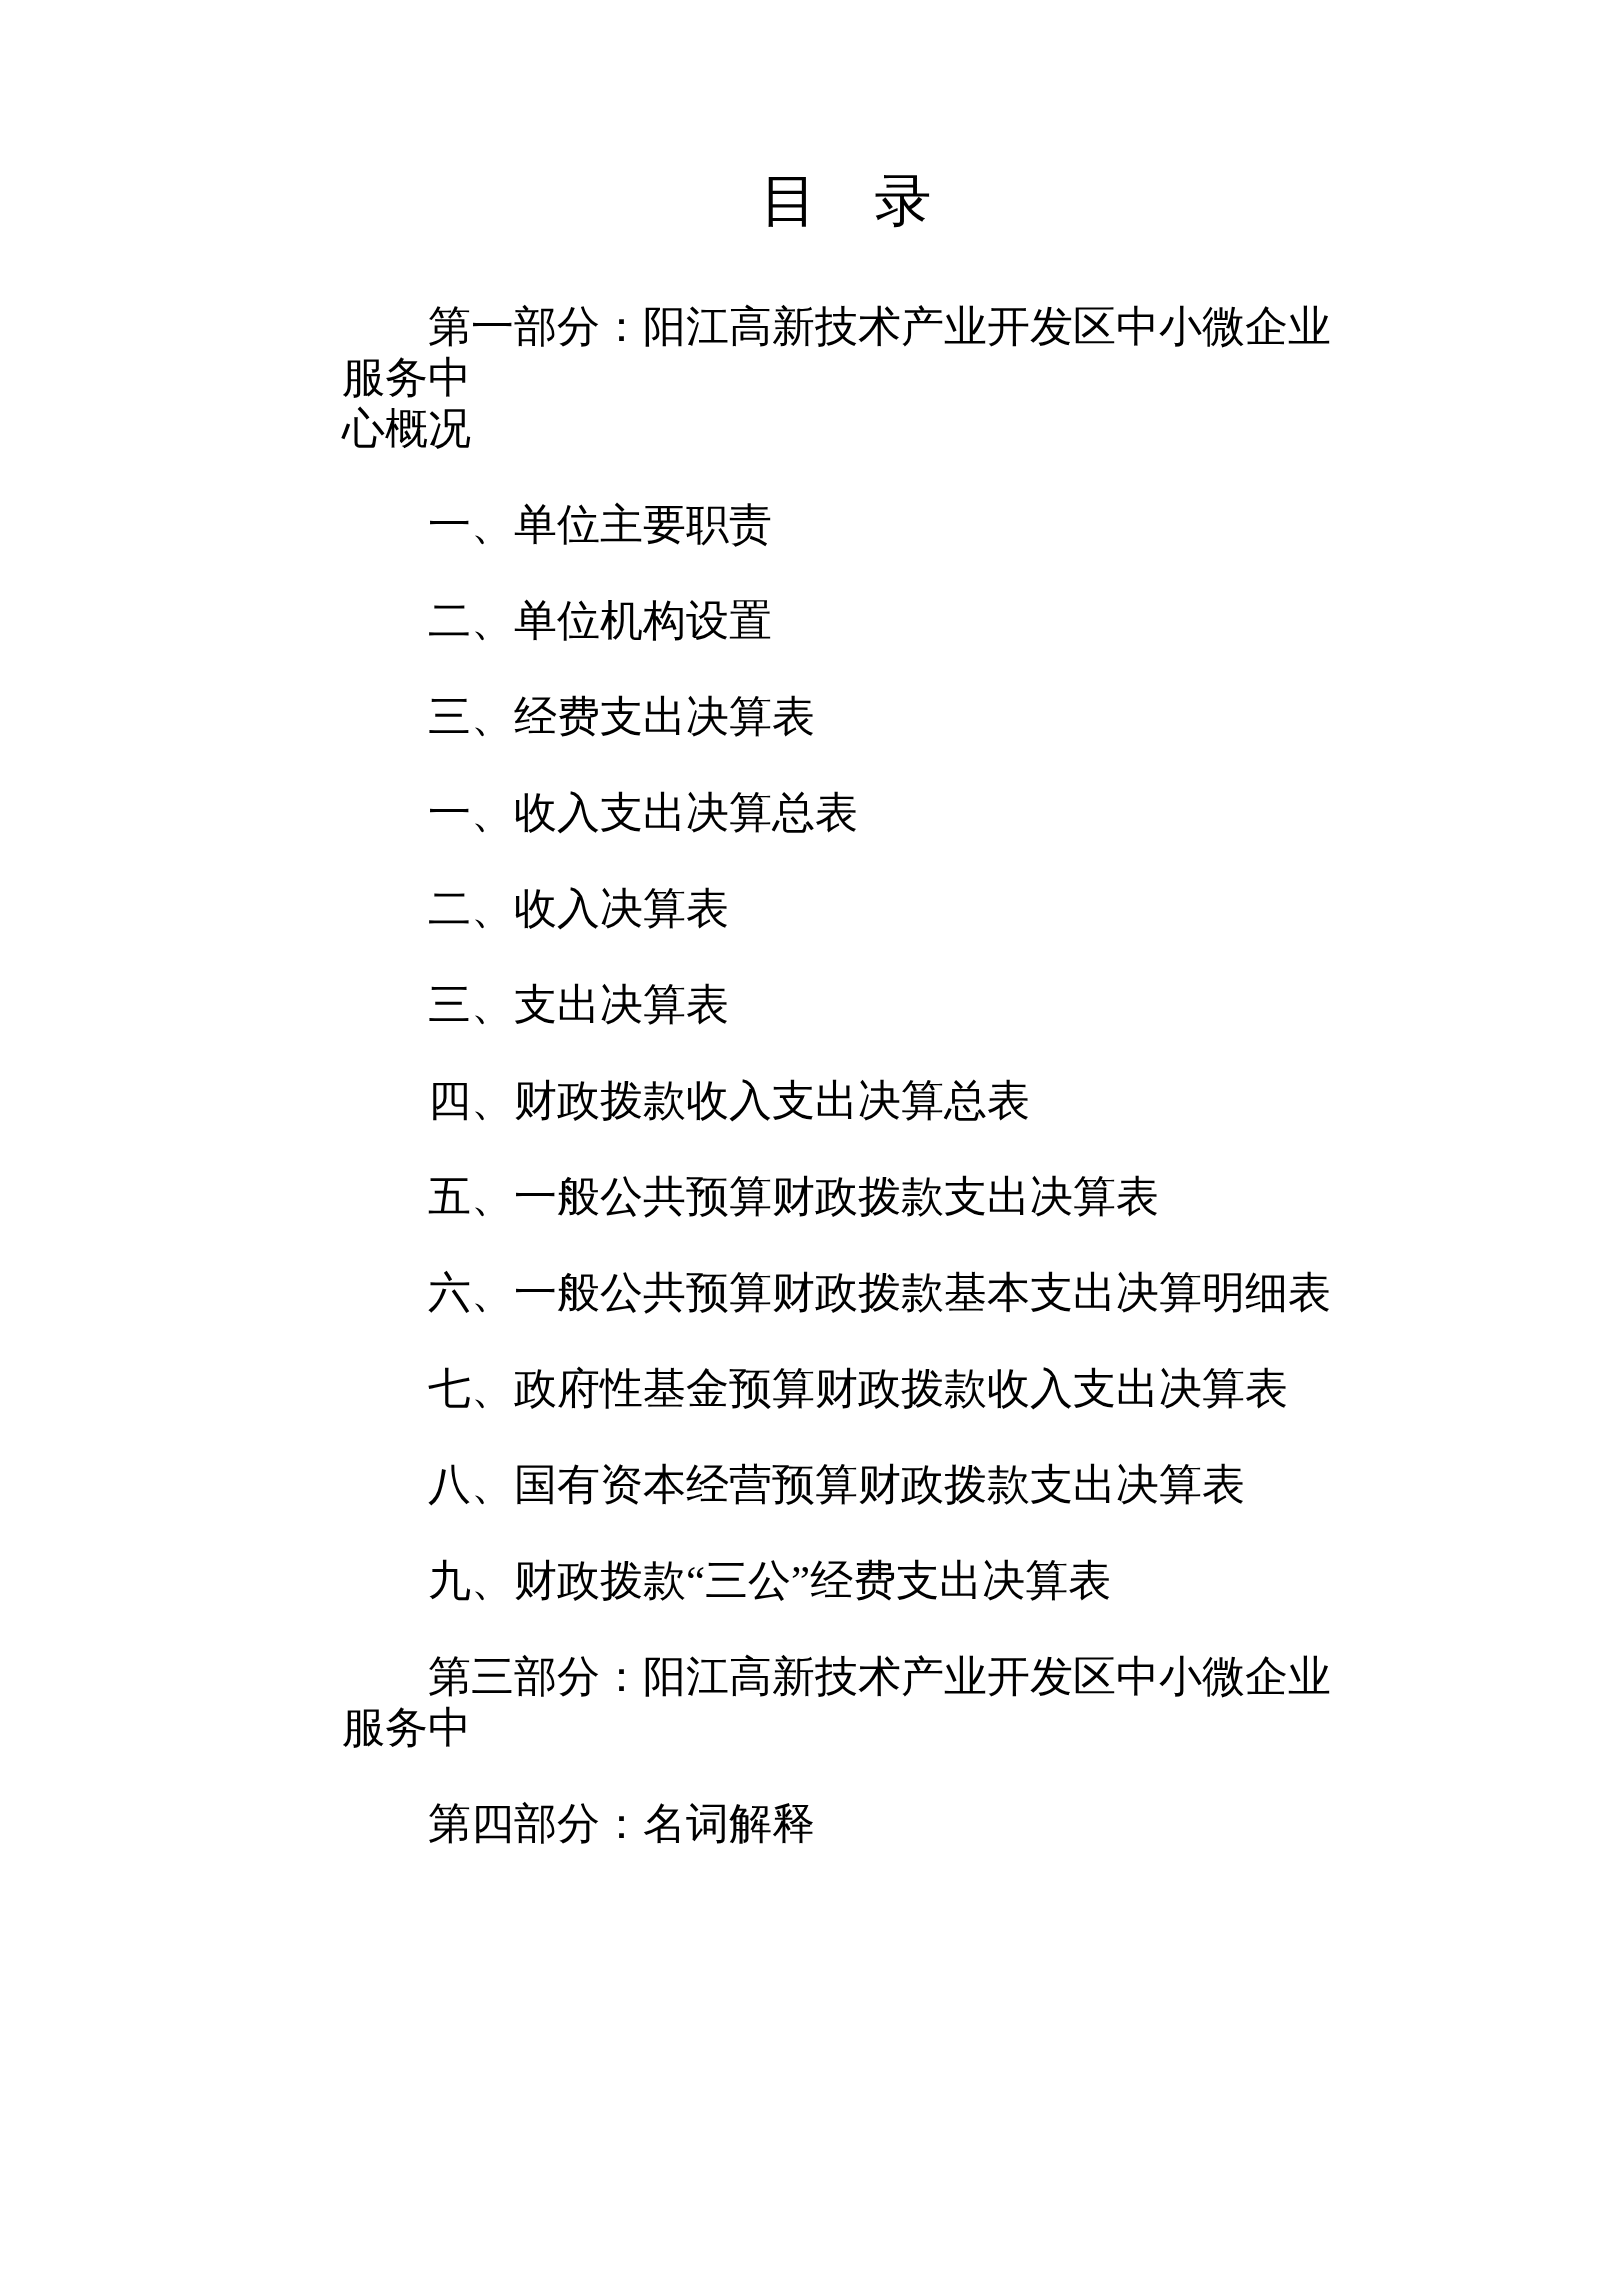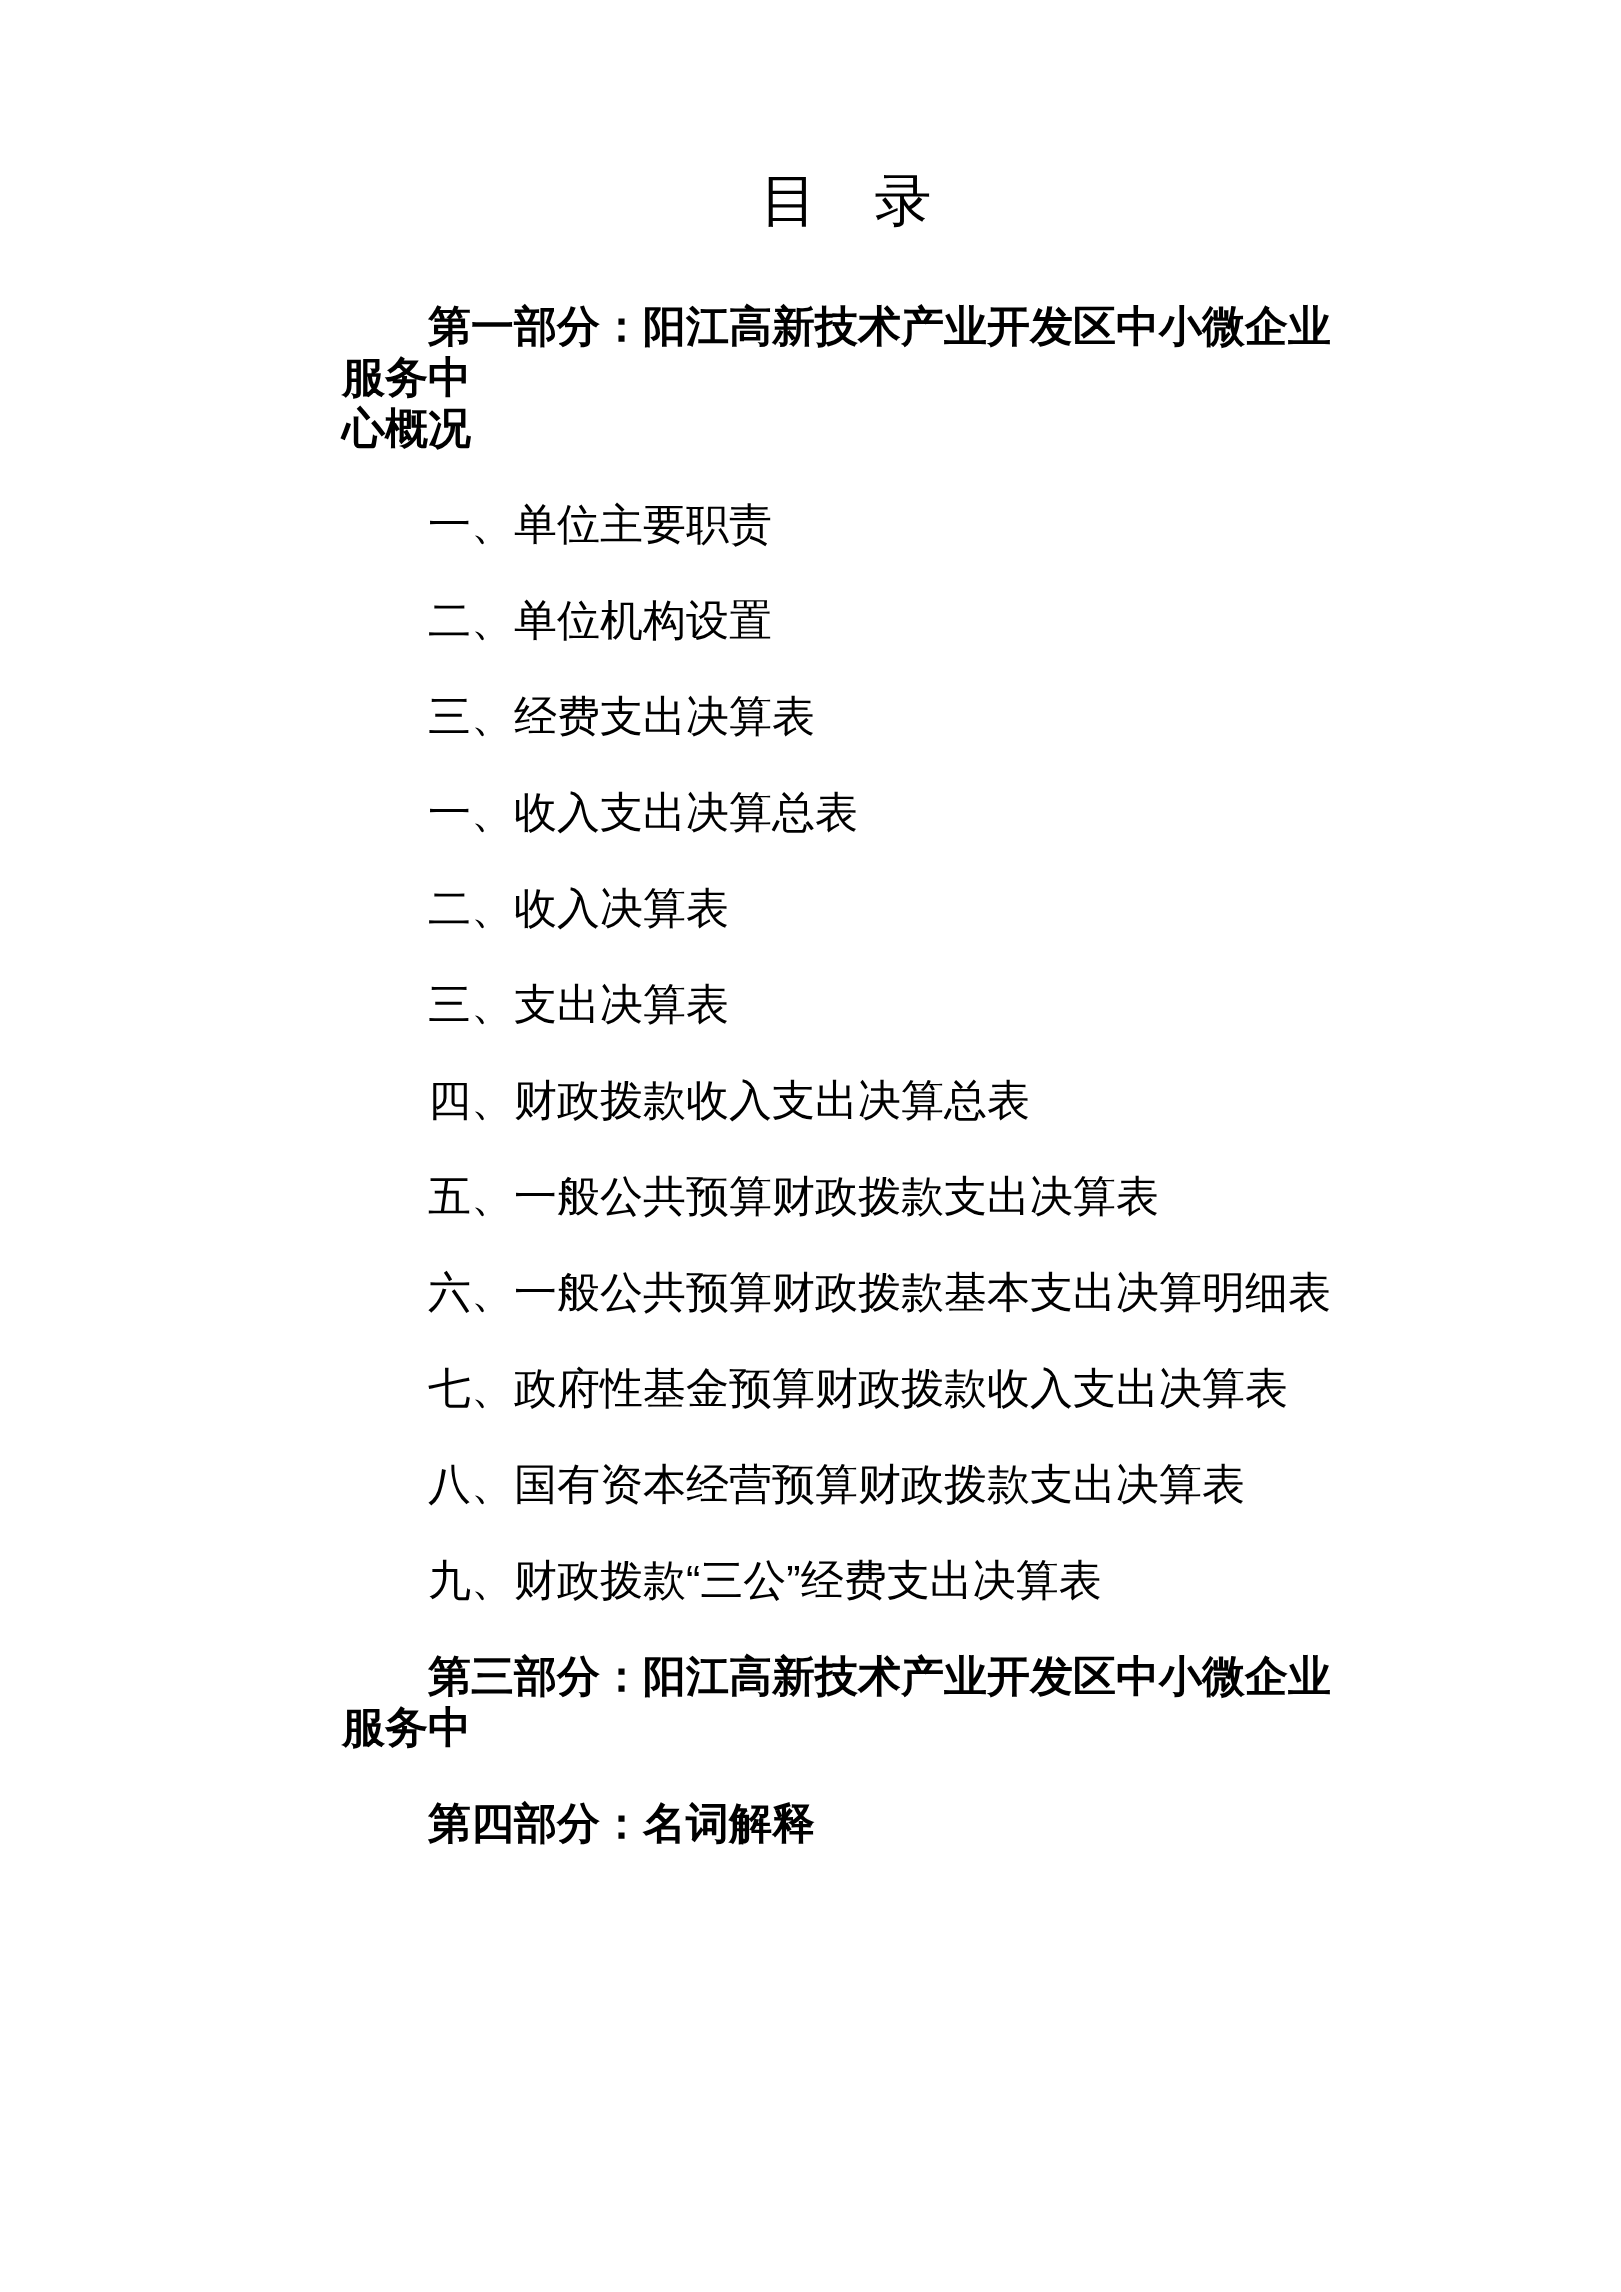--- a/index.html
+++ b/index.html
@@ -30,27 +30,28 @@
   }
   .para {
     margin: 45px 0 0 0;
     font-size: 43px;
     line-height: 51px;
     text-indent: 86px;
     color: #000000;
     white-space: normal;
   }
   .para.heading {
-    font-weight: 700;
+    font-weight: 400;
   }
   .para.first-heading {
     margin-top: 65px;
   }
   .para.item {
     font-weight: 400;
+    font-family: Liberation Serif, serif;
   }
 </style>
 </head>
 <body>
 
 <div class="page">
   <div class="content">
 
     <h1 class="doc-title">目　录</h1>
 

